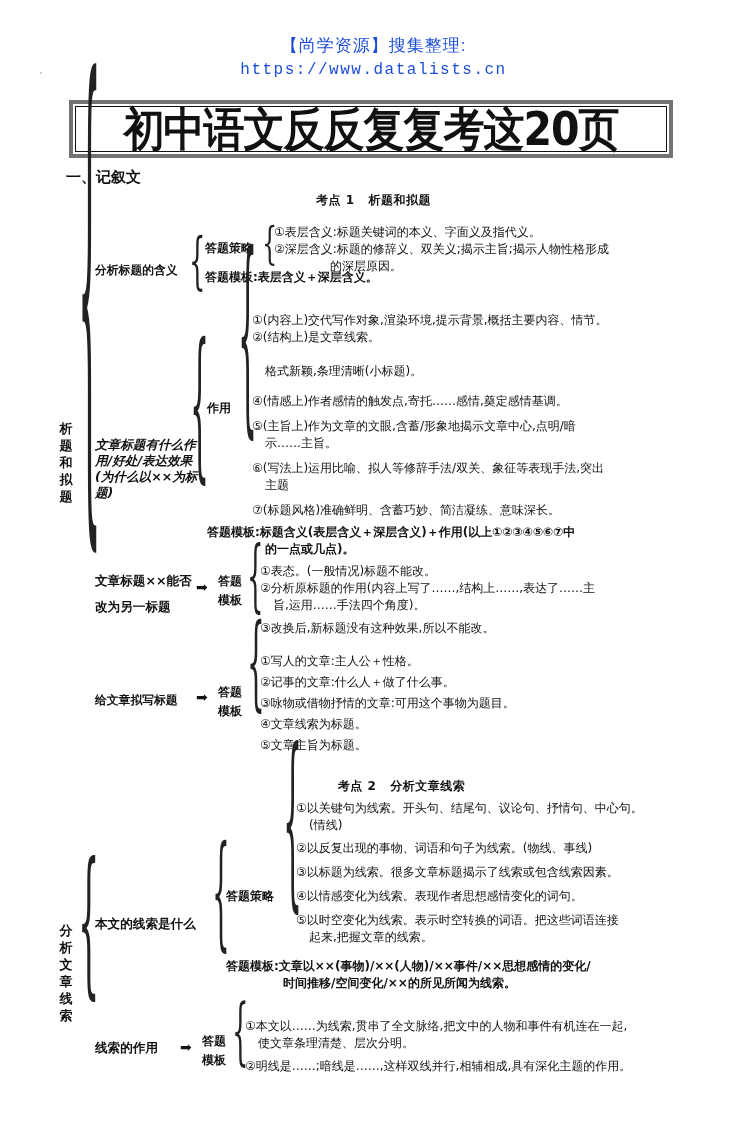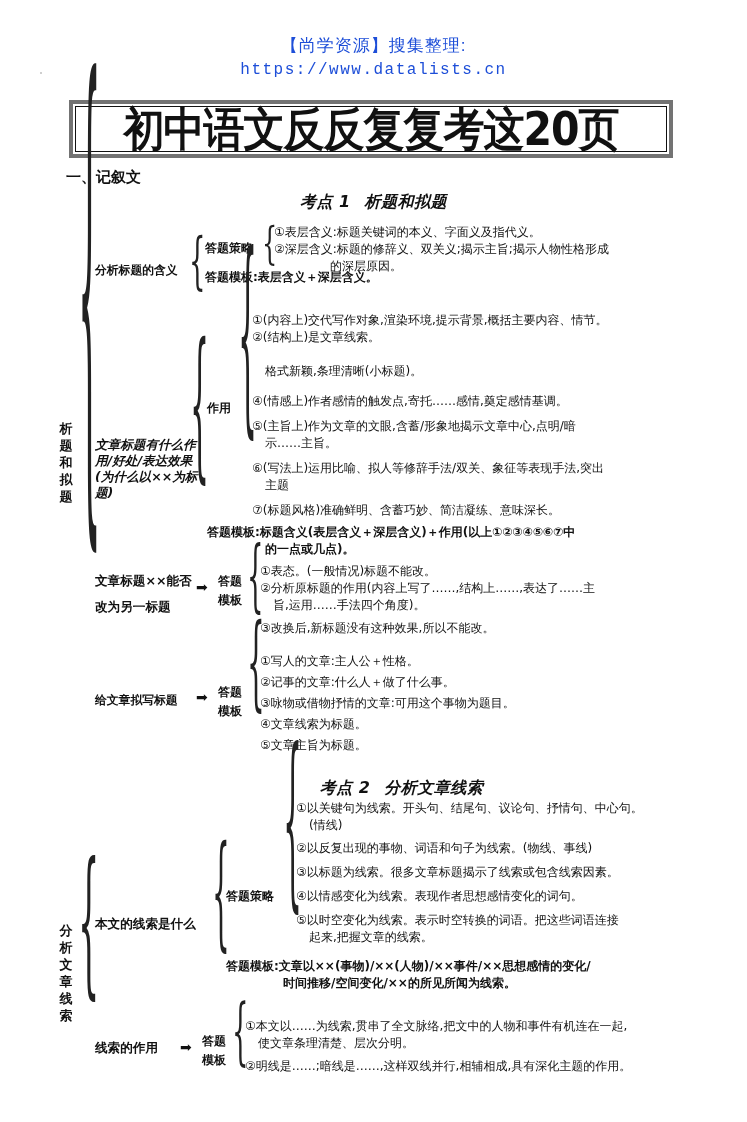--- a/index.html
+++ b/index.html
@@ -53,23 +53,22 @@
     position:absolute;left:66px;top:168px;
     font-size:15px;font-weight:bold;
     font-family:"DejaVu Sans","Liberation Sans",sans-serif;
     letter-spacing:0px;
   }
 
   
   .kaodian{
     position:absolute;width:747px;text-align:center;
     font-family:"DejaVu Sans","Liberation Sans",sans-serif;
-    font-weight:bold;font-size:16px;
+    font-weight:bold;font-size:12px;
     letter-spacing:0.5px;
-    font-style:italic;
   }
   .kaodian .sp{display:inline-block;width:14px;}
 
   
   .t{
     position:absolute;
     font-family:"DejaVu Sans","Liberation Sans",sans-serif;
     font-size:12px;
     line-height:16.6px;
     white-space:pre;

